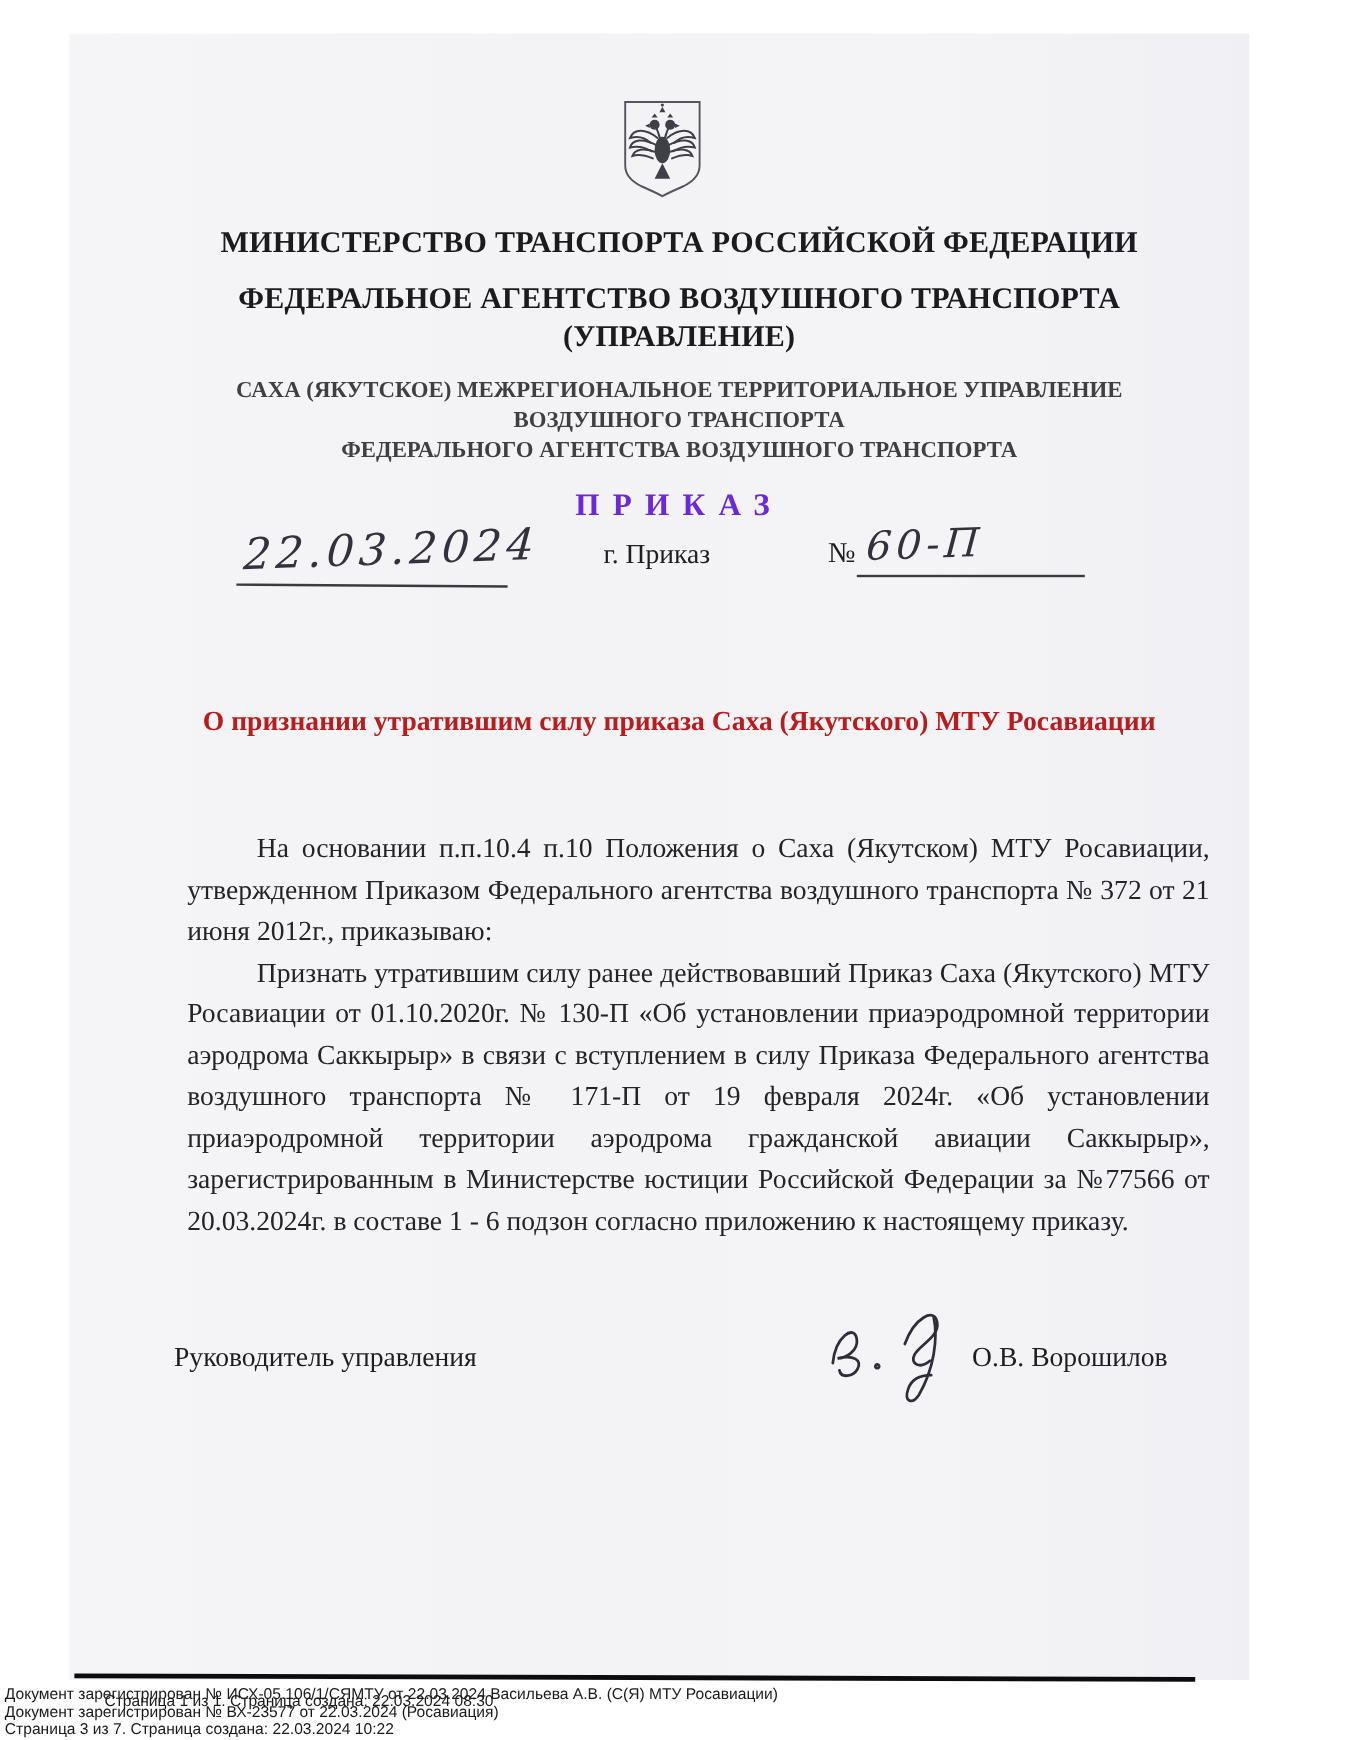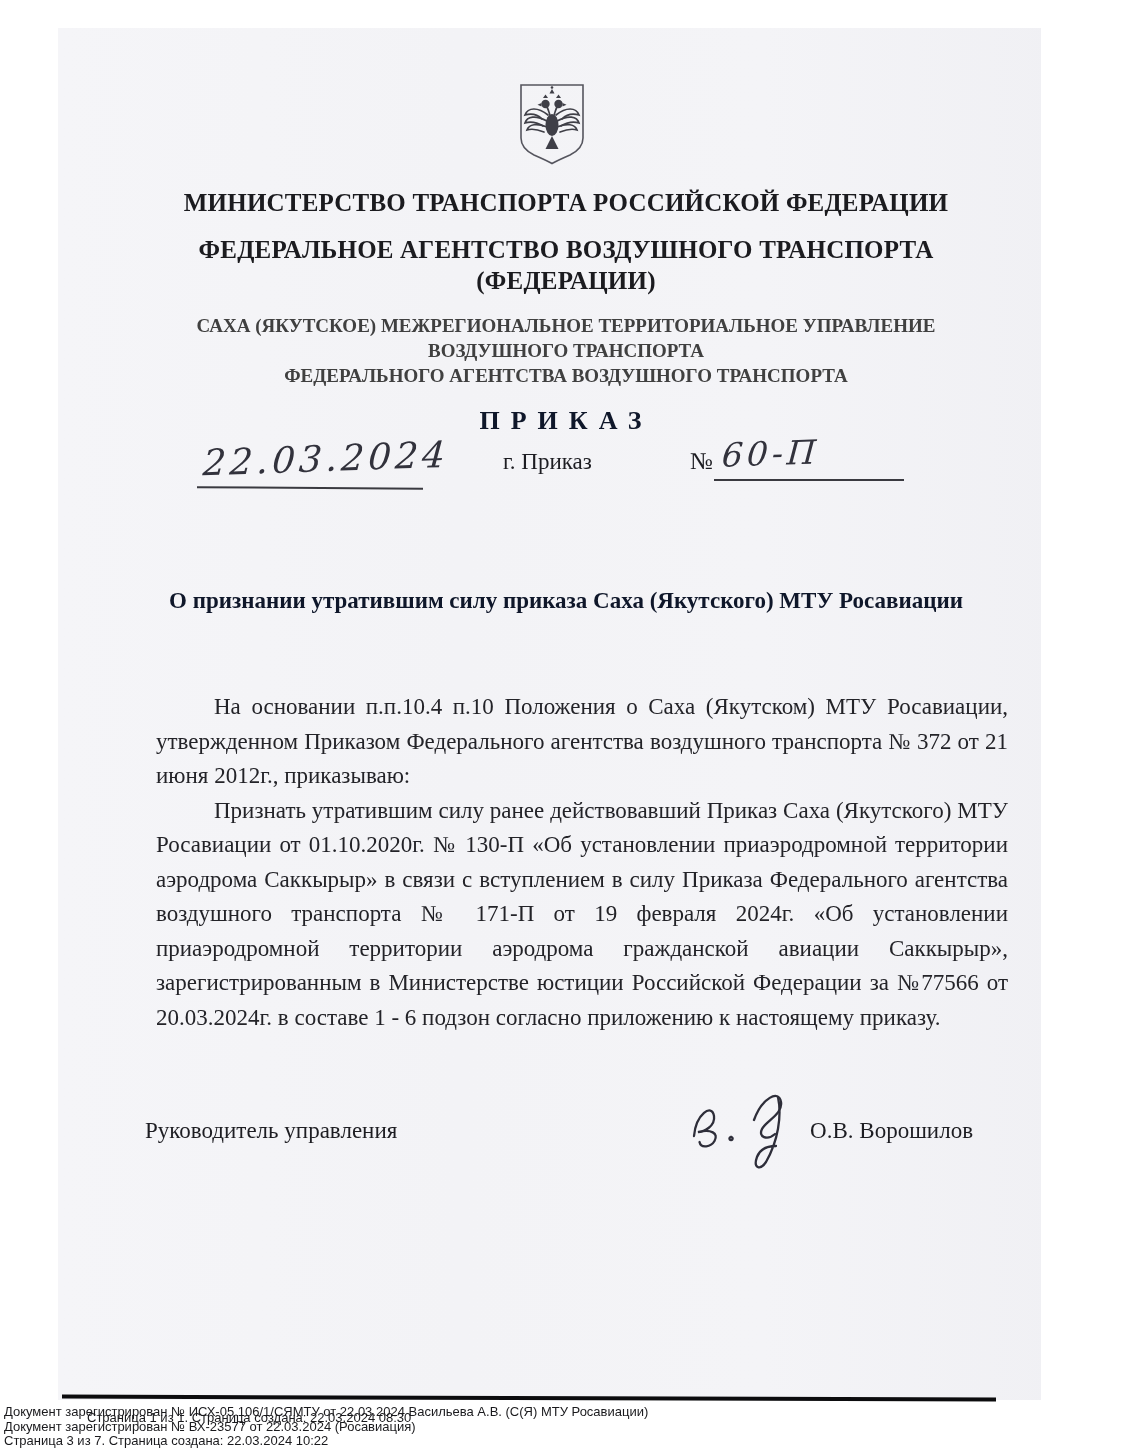--- a/index.html
+++ b/index.html
@@ -4,31 +4,31 @@
 <style>
   html,body{margin:0;padding:0;background:#ffffff;}
   .page{position:relative;width:1041px;height:1450px;background:#ffffff;overflow:hidden;
         font-family:"Liberation Serif", serif;color:#1d1d22;}
   .scan-bg{position:absolute;left:58px;top:28px;width:1004px;height:1372px;
            background:linear-gradient(90deg,#f5f5f8 0%,#f3f3f6 40%,#f4f4f7 70%,#f0f0f4 100%);}
   .abs{position:absolute;}
   .centered{left:140px;width:852px;text-align:center;}
   .hdr{font-weight:bold;font-size:25px;letter-spacing:.2px;color:#1b1b1f;}
   .dept{font-weight:bold;font-size:19px;line-height:25px;color:#404040;}
-  .doc-type{font-weight:bold;font-size:26px;letter-spacing:11px;color:#0f172a;}
+  .doc-type{font-weight:bold;font-size:26px;letter-spacing:11px;color:#6d28d9;}
   .hw{font-family:"DejaVu Serif", serif;font-style:italic;color:#32323c;
       transform:rotate(-2deg) skewX(-6deg);letter-spacing:4px;}
   .date-hw{left:203px;top:438px;font-size:36px;}
   .num-hw{left:722px;top:434px;font-size:33px;}
   .rule{height:2px;background:#3a3a40;}
   .date-rule{left:197px;top:487px;width:226px;transform:rotate(.4deg);}
   .num-rule{left:714px;top:479px;width:190px;}
   .city{left:503px;top:449px;font-size:23px;}
   .numsign{left:690px;top:448px;font-size:24px;}
-  .title{font-weight:bold;font-size:23px;line-height:31px;color:#0f172a;}
+  .title{font-weight:bold;font-size:23px;line-height:31px;color:#b91c1c;}
   .body-text{left:156px;top:690px;width:852px;font-size:23px;line-height:34.5px;
              text-align:justify;color:#232328;}
   .body-text p{margin:0;text-indent:58px;}
   .sig-position{left:145px;top:1118px;font-size:23px;}
   .sig-name{left:798px;top:1118px;width:175px;font-size:23px;text-align:right;}
   .sig-svg{left:668px;top:1076px;}
   .emblem-svg{left:515px;top:82px;}
   .stamp{font-family:"Liberation Sans", sans-serif;font-size:13px;color:#1a1a1d;
          white-space:nowrap;z-index:5;}
   .s1{left:140px;top:1398px;}
@@ -63,21 +63,21 @@
     <path d="M28 16 l2.5 -3.5 2.5 3.5 Z" fill="#3f3f47"></path>
     <path d="M41 16 l2.5 -3.5 2.5 3.5 Z" fill="#3f3f47"></path>
     <path d="M34.5 11.5 L37 7 L39.5 11.5 Z" fill="#3f3f47"></path>
     <circle cx="37" cy="5.5" r="1.3" fill="#3f3f47"></circle>
     <path d="M37 54 L30.5 67 H43.5 Z" fill="#3f3f47"></path>
     <path d="M32 25 C34 29 34 31 35 33 M42 25 C40 29 40 31 39 33" stroke="#3f3f47" stroke-width="1.7" fill="none"></path>
   </svg>
 
   <div class="abs centered hdr" style="top:189px">МИНИСТЕРСТВО ТРАНСПОРТА РОССИЙСКОЙ ФЕДЕРАЦИИ</div>
   <div class="abs centered hdr" style="top:236px">ФЕДЕРАЛЬНОЕ АГЕНТСТВО ВОЗДУШНОГО ТРАНСПОРТА</div>
-  <div class="abs centered hdr" style="top:267px">(ФЕДЕРАЦИИ)</div>
+  <div class="abs centered hdr" style="top:267px">(УПРАВЛЕНИЕ)</div>
 
   <div class="abs centered dept" style="top:313px">
     <div>САХА (ЯКУТСКОЕ) МЕЖРЕГИОНАЛЬНОЕ ТЕРРИТОРИАЛЬНОЕ УПРАВЛЕНИЕ</div>
     <div>ВОЗДУШНОГО ТРАНСПОРТА</div>
     <div>ФЕДЕРАЛЬНОГО АГЕНТСТВА ВОЗДУШНОГО ТРАНСПОРТА</div>
   </div>
 
   <div class="abs centered doc-type" style="top:406px">ПРИКАЗ</div>
 
   <div class="abs hw date-hw">22.03.2024</div>

